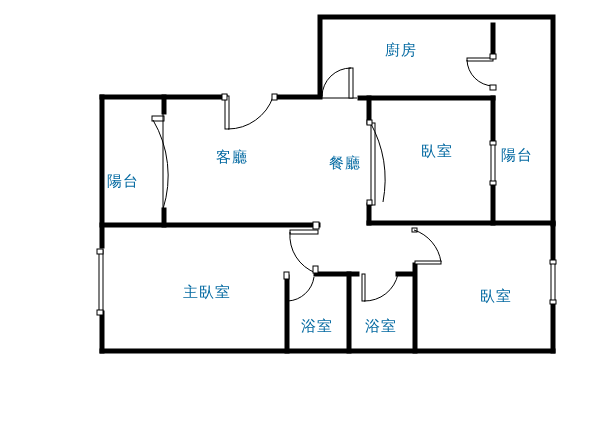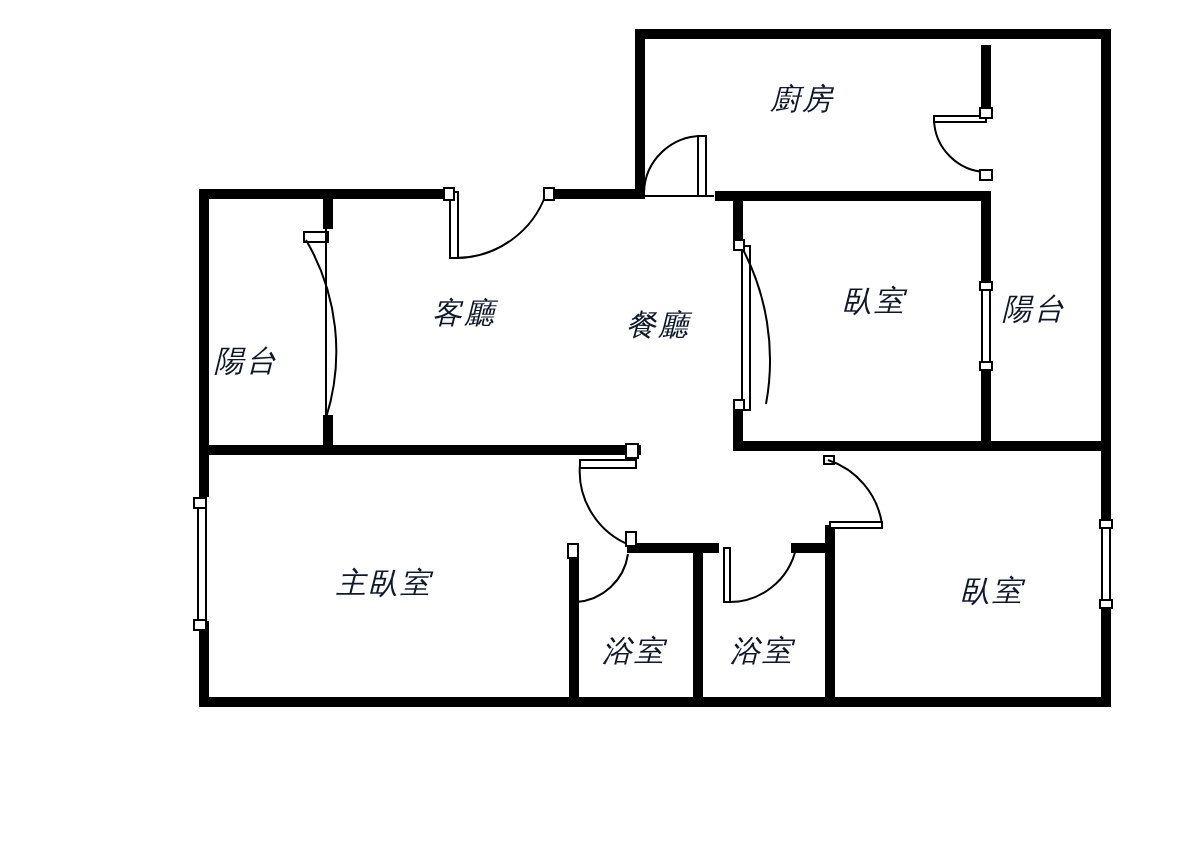--- a/index.html
+++ b/index.html
@@ -3,22 +3,22 @@
   <meta charset="utf-8">
   <style>
     html, body { margin:0; padding:0; background:#ffffff; }
     body { width:600px; height:425px; position:relative; overflow:hidden;
            font-family:"DejaVu Sans", sans-serif; }
     #plan { position:absolute; left:0; top:0; width:600px; height:425px; }
     .wall { stroke:#000; stroke-width:5; fill:none; stroke-linecap:square; }
     .thin { stroke:#000; stroke-width:1; fill:none; }
     .win { stroke:#000; stroke-width:1; fill:#fff; }
     .door-arc { stroke:#000; stroke-width:1; fill:none; }
-    .label { position:absolute; font-size:15px; color:#0f172a; white-space:nowrap;
-             transform:translate(-50%,-50%); letter-spacing:1px;font-style:italic; }
+    .label { position:absolute; font-size:15px; color:#0369a1; white-space:nowrap;
+             transform:translate(-50%,-50%); letter-spacing:1px; }
   </style>
 </head>
 <body>
 
 <svg id="plan" viewBox="0 0 600 425" xmlns="http://www.w3.org/2000/svg">
 
   <g>
 
     <polyline class="wall" points="320,95 320,17 553,17 553,224"></polyline>
 
@@ -103,19 +103,19 @@
 
     <rect class="win" x="412" y="228" width="5" height="4"></rect>
     <path class="door-arc" d="M414,230 A40,40 0 0 1 441,262"></path>
     <rect class="win" x="415" y="261" width="26" height="3"></rect>
   </g>
 </svg>
 
 <div class="label" style="left:401px;top:50px">廚房</div>
 <div class="label" style="left:123px;top:181px">陽台</div>
 <div class="label" style="left:232px;top:157px">客廳</div>
-<div class="label" style="left:329px;top:163px">餐廳</div>
+<div class="label" style="left:345px;top:163px">餐廳</div>
 <div class="label" style="left:437px;top:151px">臥室</div>
 <div class="label" style="left:517px;top:155px">陽台</div>
-<div class="label" style="left:192px;top:292px">主臥室</div>
+<div class="label" style="left:207px;top:292px">主臥室</div>
 <div class="label" style="left:317px;top:326px">浴室</div>
 <div class="label" style="left:381px;top:326px">浴室</div>
 <div class="label" style="left:496px;top:296px">臥室</div>
 
 </body></html>

